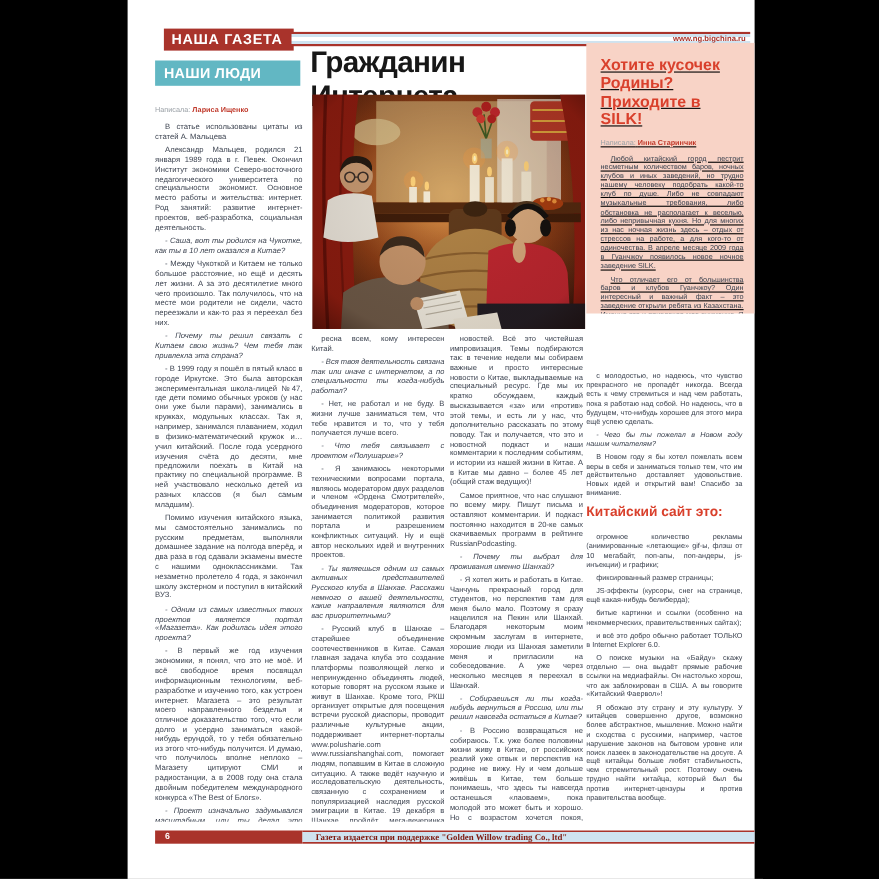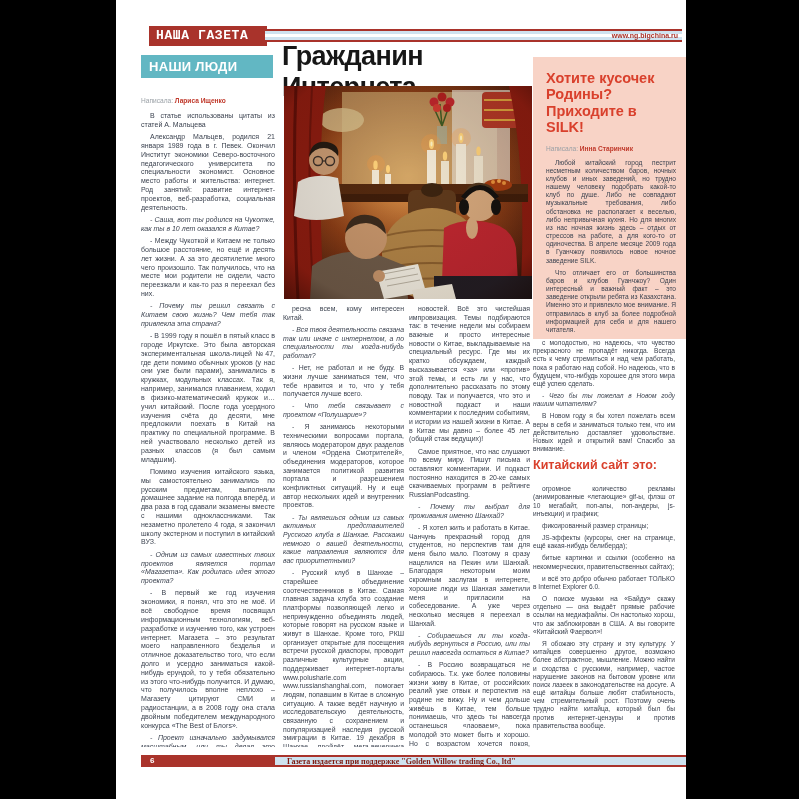--- a/index.html
+++ b/index.html
@@ -9,21 +9,21 @@
   }
   .page {
     position:absolute; left:116px; top:0; width:570px; height:799px;
     background:#ffffff; overflow:hidden;
   }
   .abs { position:absolute; }
 
   
   .masthead-box {
     position:absolute; left:33px; top:26px; width:118px; height:20px;
-    background:#a9332b; color:#fff; font-family:Liberation Mono, monospace;
+    background:#a9332b; color:#fff; font-family:Liberation Sans, sans-serif;
     font-weight:bold; font-size:13px; line-height:20px; padding-left:7px;
     letter-spacing:0.6px; box-sizing:border-box;
   }
   .band {
     position:absolute; left:149px; top:29px; width:417px; height:13px;
     background:linear-gradient(to bottom,#a9332b 0 2px,#cfe3f0 2px 5px,#ffffff 5px 8px,#cfe3f0 8px 11px,#a9332b 11px 13px);
   }
   .band-url {
     position:absolute; right:4px; top:2.5px; font-size:7px; font-weight:bold; color:#a9332b;
   }
@@ -50,22 +50,22 @@
     left:166px; top:41px; width:270px; margin:0;
     font-size:27px; font-weight:bold; color:#171717; letter-spacing:-0.6px;
   }
   .photo { left:168px; top:86px; width:248px; height:213px; display:block; }
   .colB { left:167px; top:305px; width:121px; height:442px; overflow:hidden; }
   .colC { left:293px; top:305px; width:121px; height:442px; overflow:hidden; }
   .colB p, .colC p { font-size:6.9px; }
 
   
   .sidebar-pink {
-    left:417px; top:57px; width:153px; height:282px; background:#f8d3c6;
-    box-sizing:border-box; padding:13px 10px 6px 13px; overflow:hidden;
+    left:417px; top:39px; width:153px; height:246px; background:#f8d3c6;
+    box-sizing:border-box; padding:13px 10px 6px 13px; overflow:hidden;text-decoration:underline;
   }
   .sidebar-title {
     color:#d9402c; font-weight:bold; font-size:14.5px; line-height:1.13; margin:0 0 9px;
   }
   .sidebar-pink .byline { margin-bottom:7px; }
   .sb p { font-size:6.6px; line-height:1.24; margin:0 0 4px; }
   .sidebar-cont { left:417px; top:339px; width:142px; height:410px; overflow:hidden; }
   .heading2 { color:#d9402c; font-weight:bold; font-size:12.5px; margin:5px 0 13px; }
 
   

